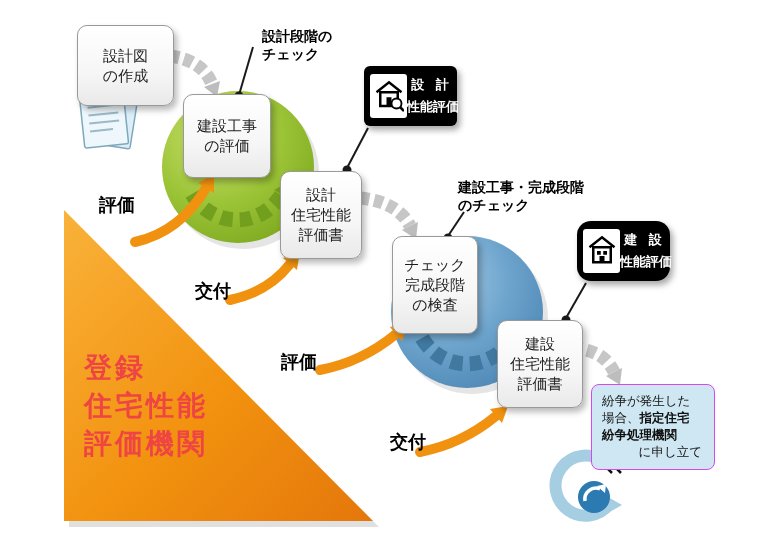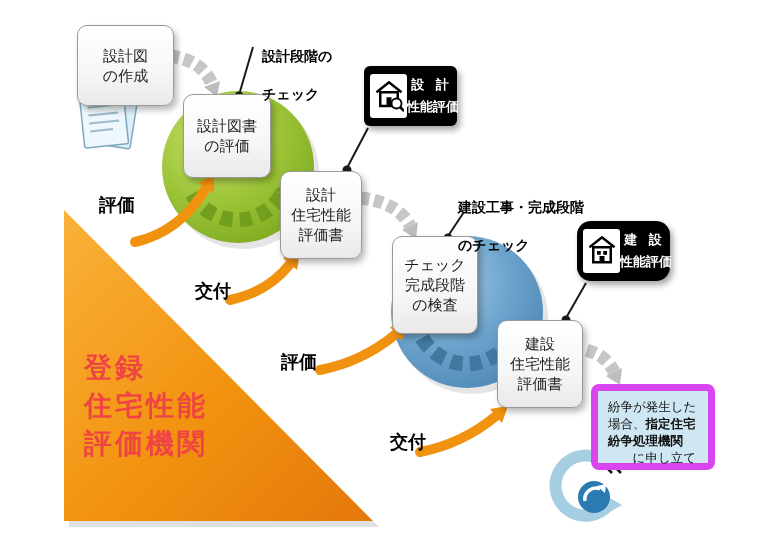--- a/index.html
+++ b/index.html
@@ -11,21 +11,21 @@
     position:absolute; z-index:3;
     background:linear-gradient(180deg,#ffffff 0%,#f6f6f6 60%,#e9e9e9 100%);
     border:1px solid #999; border-radius:10px;
     box-shadow:3px 4px 6px rgba(0,0,0,.28);
     display:flex; flex-direction:column; align-items:center; justify-content:center;
     font-size:15px; line-height:20px; color:#1d1d1d; text-align:center;margin-left:13px;
   }
   .node span { display:block; white-space:nowrap; }
 
   .callout { position:absolute; z-index:4; font-weight:bold; font-size:14px; line-height:18px; color:#000; }
-  .callout span { display:block; white-space:nowrap;margin-top:20px; }
+  .callout span { display:block; white-space:nowrap; }
 
   .flow-label { position:absolute; z-index:5; font-weight:bold; font-size:18px; color:#000; white-space:nowrap; }
 
   .badge {
     position:absolute; z-index:4; width:93px; height:60px;
     background:#000; border-radius:6px; color:#fff;
     box-shadow:3px 4px 6px rgba(0,0,0,.35);
   }
   .badge-icon { position:absolute; left:6px; top:8px; width:37px; height:44px; background:#fff; border-radius:3px;
                 display:flex; align-items:center; justify-content:center; }
@@ -33,21 +33,21 @@
                 font-size:13px; font-weight:bold; letter-spacing:4px; white-space:nowrap; }
   .badge-label{ position:absolute; left:43px; bottom:10px; width:49px; text-align:center;
                 font-size:13px; font-weight:bold; white-space:nowrap; }
 
   .triangle-label { position:absolute; left:84px; top:349px; z-index:2; color:#ef4444;
                     font-weight:bold; font-size:28px; line-height:38px; letter-spacing:3px; }
   .triangle-label span { display:block; white-space:nowrap; }
 
   .dispute {
     position:absolute; left:591px; top:384px; width:124px; height:86px; z-index:3;
-    background:#cfe7f2; border:7px solid #d946ef; border-radius:8px;
+    background:#cfe7f2; border:1px solid #d946ef; border-radius:8px;
     padding:8px 8px 8px 10px; font-size:12.5px; line-height:17px; color:#111;
   }
   .dispute .bold { font-weight:bold; }
   .dispute .line { white-space:nowrap; }
   .dispute .right { text-align:right; padding-right:4px; }
 </style>
 </head>
 <body>
 
 <div class="stage">
@@ -156,21 +156,21 @@
       <path d="M612,459 l-7,7 7,7 M621,459 l-7,7 7,7" fill="none" stroke="#111111" stroke-width="2.5"></path>
     </g>
   </svg>
 
   <div class="node" style="left:64px; top:25px; width:97px; height:81px;">
     <span>設計図</span>
     <span>の作成</span>
   </div>
 
   <div class="node" style="left:170px; top:94px; width:88px; height:84px;">
-    <span>設計図書</span>
+    <span>建設工事</span>
     <span>の評価</span>
   </div>
 
   <div class="node" style="left:267px; top:171px; width:82px; height:88px;">
     <span>設計</span>
     <span>住宅性能</span>
     <span>評価書</span>
   </div>
 
   <div class="node" style="left:379px; top:236px; width:86px; height:98px;">

